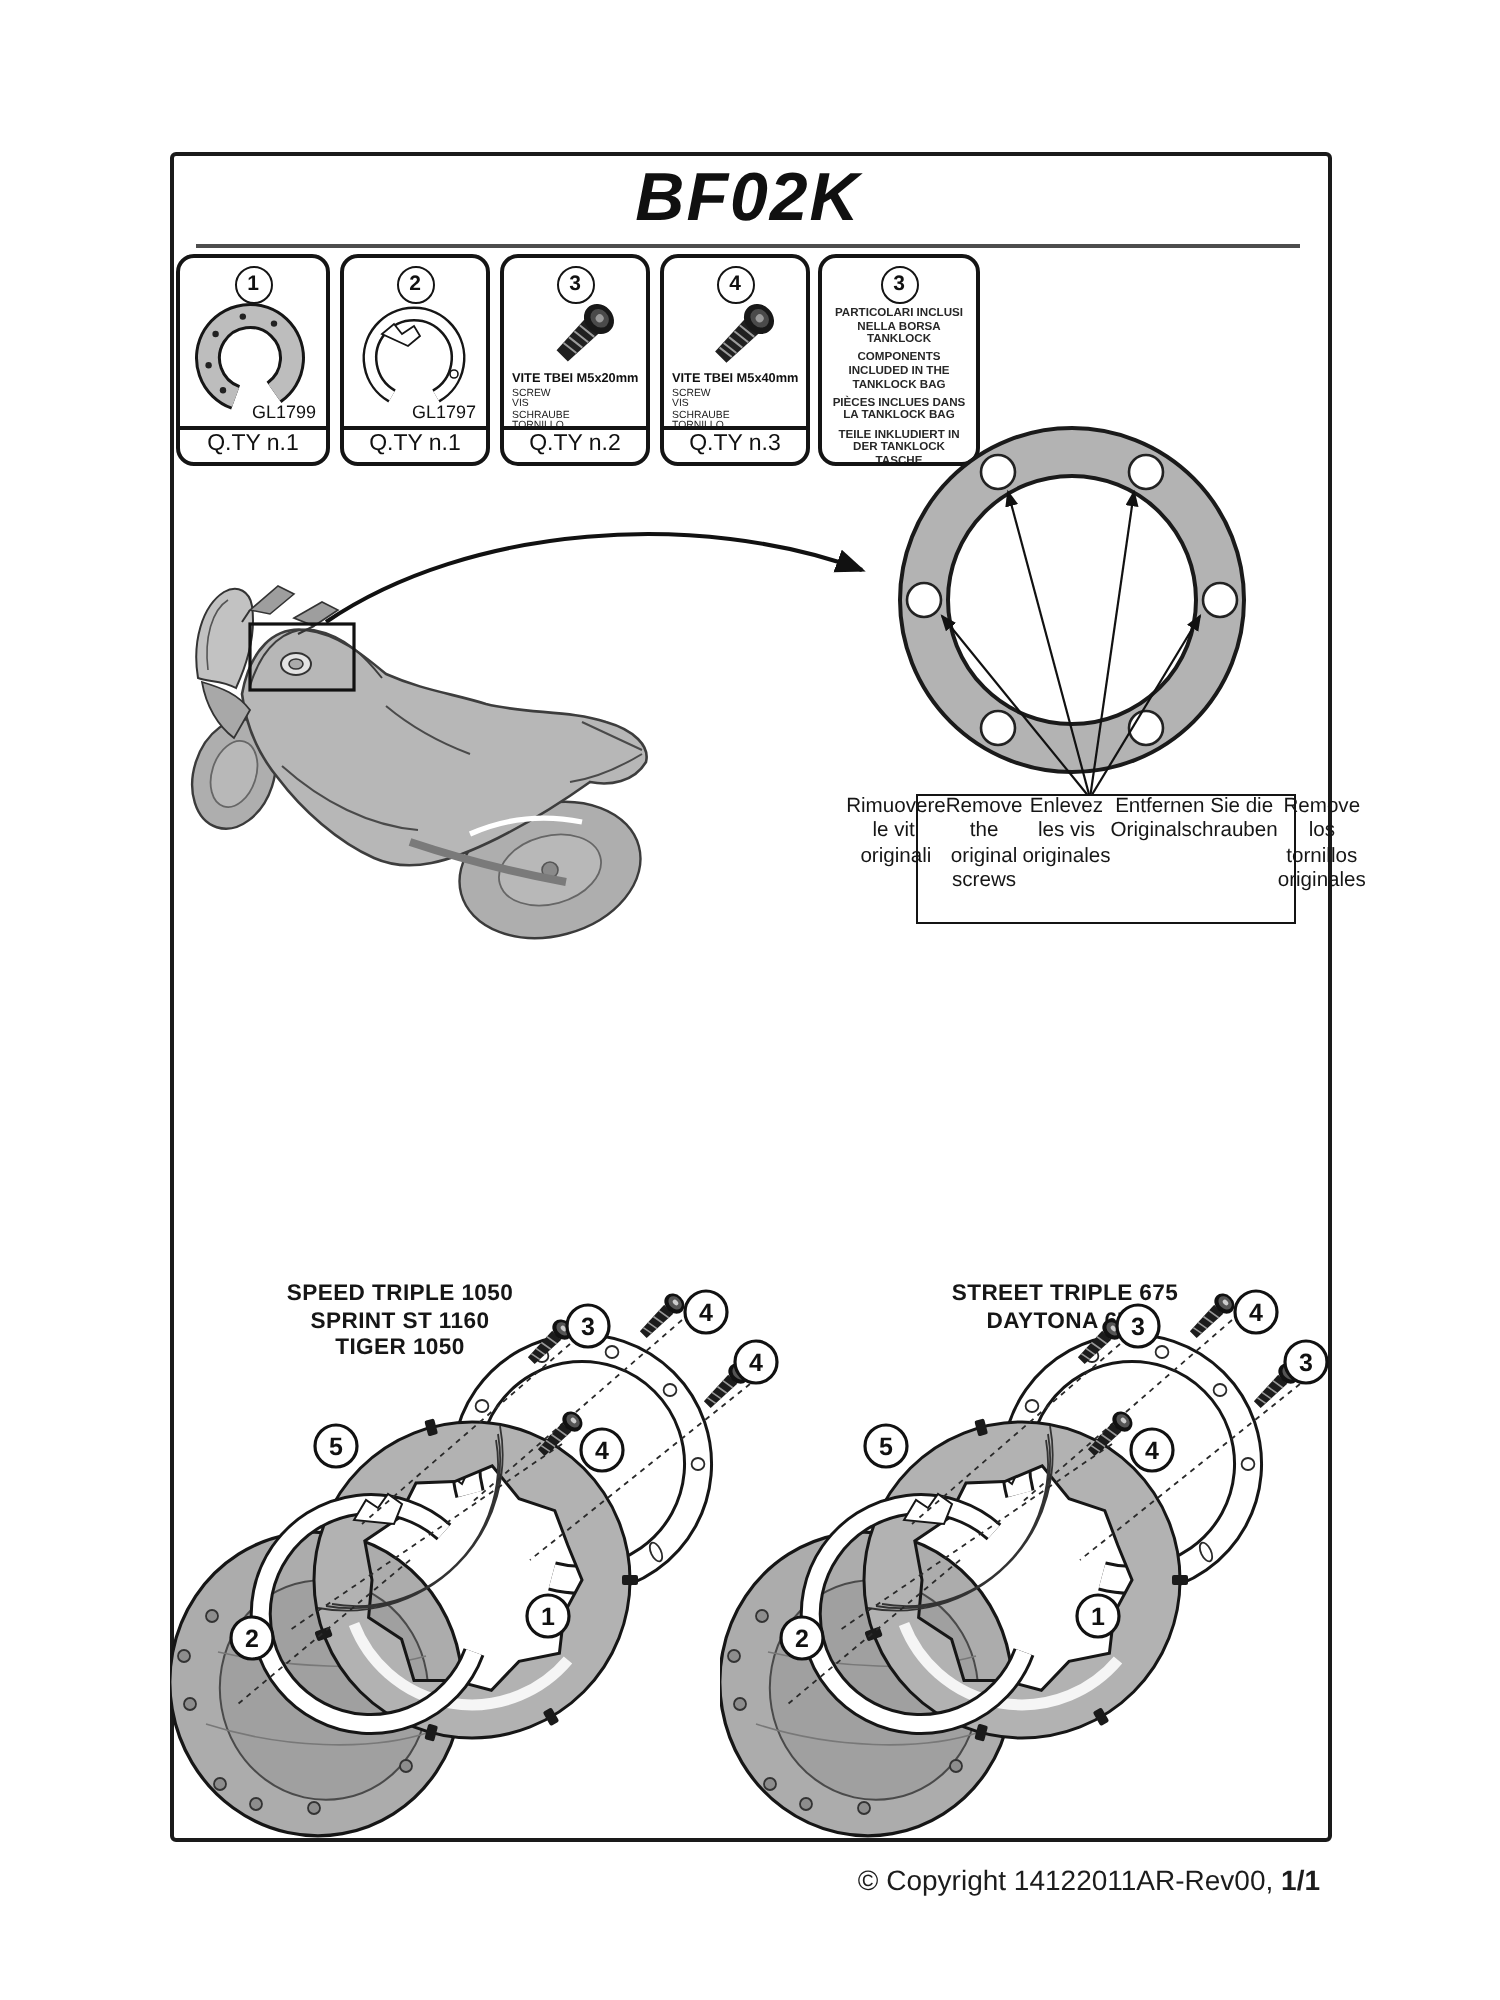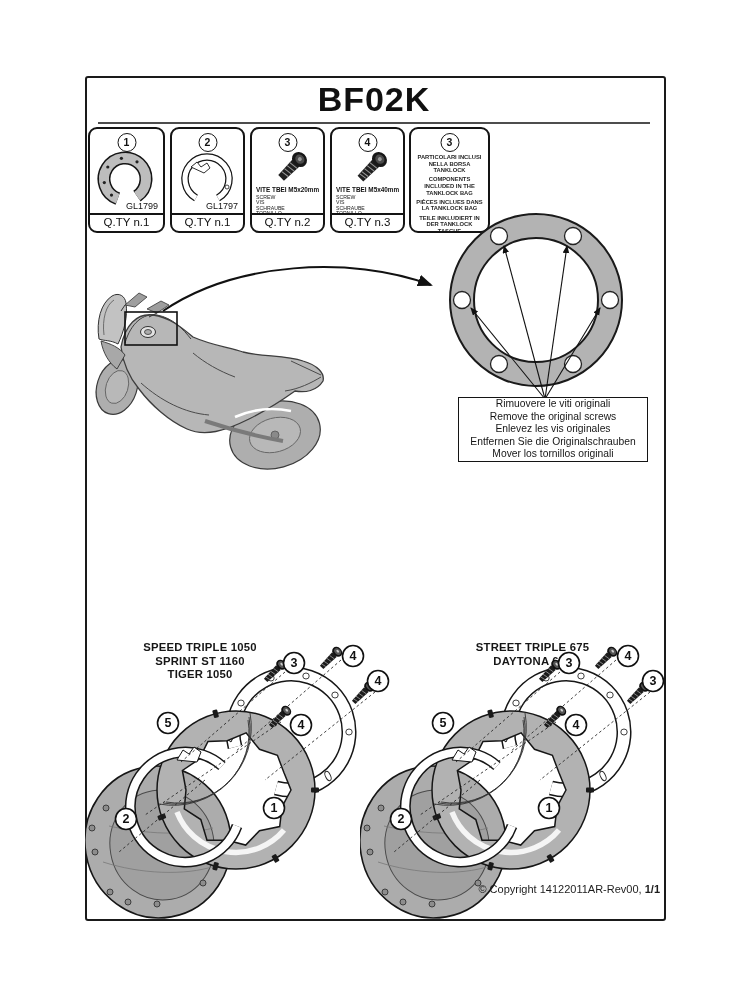--- a/index.html
+++ b/index.html
@@ -3,43 +3,43 @@
 <meta charset="utf-8">
 <style>
   html,body{margin:0;padding:0;}
   body{
     width:750px;height:1000px;position:relative;background:#ffffff;
     font-family:"Liberation Sans", sans-serif;color:#111;overflow:hidden;
   }
   .abs{position:absolute;}
   
   .page-border{left:85px;top:76px;width:577px;height:841px;border:2px solid #1a1a1a;border-radius:3px;background:#fff;}
-  .page-title{left:85px;top:80px;width:578px;text-align:center;font-size:34px;font-weight:bold;letter-spacing:1px;color:#101010;}
+  .page-title{left:85px;top:80px;width:578px;text-align:center;font-size:34px;font-weight:bold;letter-spacing:1px;color:#101010;font-style:italic;}
   .title-rule{left:98px;top:122px;width:552px;height:2px;background:#4d4d4d;}
   
   .pbox{top:127px;height:106px;border:2px solid #141414;border-radius:9px;background:#fff;box-sizing:border-box;overflow:hidden;}
   .pbox .badge{position:absolute;left:50%;transform:translateX(-50%);top:4px;width:17px;height:17px;border:1.5px solid #141414;border-radius:50%;
     font-size:10.5px;font-weight:bold;text-align:center;line-height:17px;background:#fff;}
   .pbox .qty{position:absolute;left:0;right:0;bottom:0;height:16px;border-top:2px solid #141414;font-size:11.5px;font-weight:normal;text-align:center;line-height:15px;}
   .pbox .code{position:absolute;right:5px;top:72px;font-size:9px;font-weight:normal;}
   .pbox .scrname{position:absolute;left:4px;top:57px;font-size:6.4px;font-weight:bold;white-space:nowrap;}
   .pbox .langs{position:absolute;left:4px;top:66px;font-size:5.2px;line-height:5.4px;color:#222;}
   .pbox .langs div{white-space:nowrap;}
   .inclbox{position:absolute;left:4px;right:4px;top:25px;text-align:center;font-size:5.8px;line-height:6.6px;font-weight:bold;color:#272727;}
   .inclbox div{margin-bottom:2.6px;}
   
   .note-box{left:458px;top:397px;width:190px;height:65px;border:1.6px solid #141414;background:#fff;box-sizing:border-box;
-    display:flex;flex-direction:column;justify-content:center;text-align:center;font-size:10.3px;line-height:12.4px;color:#161616;}
+    display:flex;flex-direction:row;justify-content:center;text-align:center;font-size:10.3px;line-height:12.4px;color:#161616;}
   
   .models{font-size:11.3px;line-height:13.5px;font-weight:bold;text-align:center;color:#161616;letter-spacing:0.2px;}
   .models-left{left:100px;top:641px;width:200px;}
   .models-right{left:430px;top:641px;width:205px;}
   .diag{top:630px;width:305px;height:290px;pointer-events:none;}
   
-  .copyright{left:320px;top:883px;width:340px;text-align:right;font-size:11px;color:#1c1c1c;}
+  .copyright{left:320px;top:932px;width:340px;text-align:right;font-size:14px;color:#1c1c1c;}
   .copyright b{font-weight:bold;}
   svg{display:block;}
 </style>
 </head>
 <body>
 
 <div class="abs page-border"></div>
 <div class="abs page-title">BF02K</div>
 <div class="abs title-rule"></div>
 
@@ -179,21 +179,21 @@
     <line x1="460" y1="194" x2="482" y2="41" marker-end="url(#ah)"></line>
     <line x1="460" y1="194" x2="515" y2="103" marker-end="url(#ah)"></line>
   </g>
 </svg>
 
 <div class="abs note-box">
   <div>Rimuovere le viti originali</div>
   <div>Remove the original screws</div>
   <div>Enlevez les vis originales</div>
   <div>Entfernen Sie die Originalschrauben</div>
-  <div>Mover los tornillos originali</div>
+  <div>Remove los tornillos originales</div>
 </div>
 
 <div class="abs models models-left">
   <div>SPEED TRIPLE 1050</div>
   <div>SPRINT ST 1160</div>
   <div>TIGER 1050</div>
 </div>
 <div class="abs models models-right">
   <div>STREET TRIPLE 675</div>
   <div>DAYTONA 675</div>

